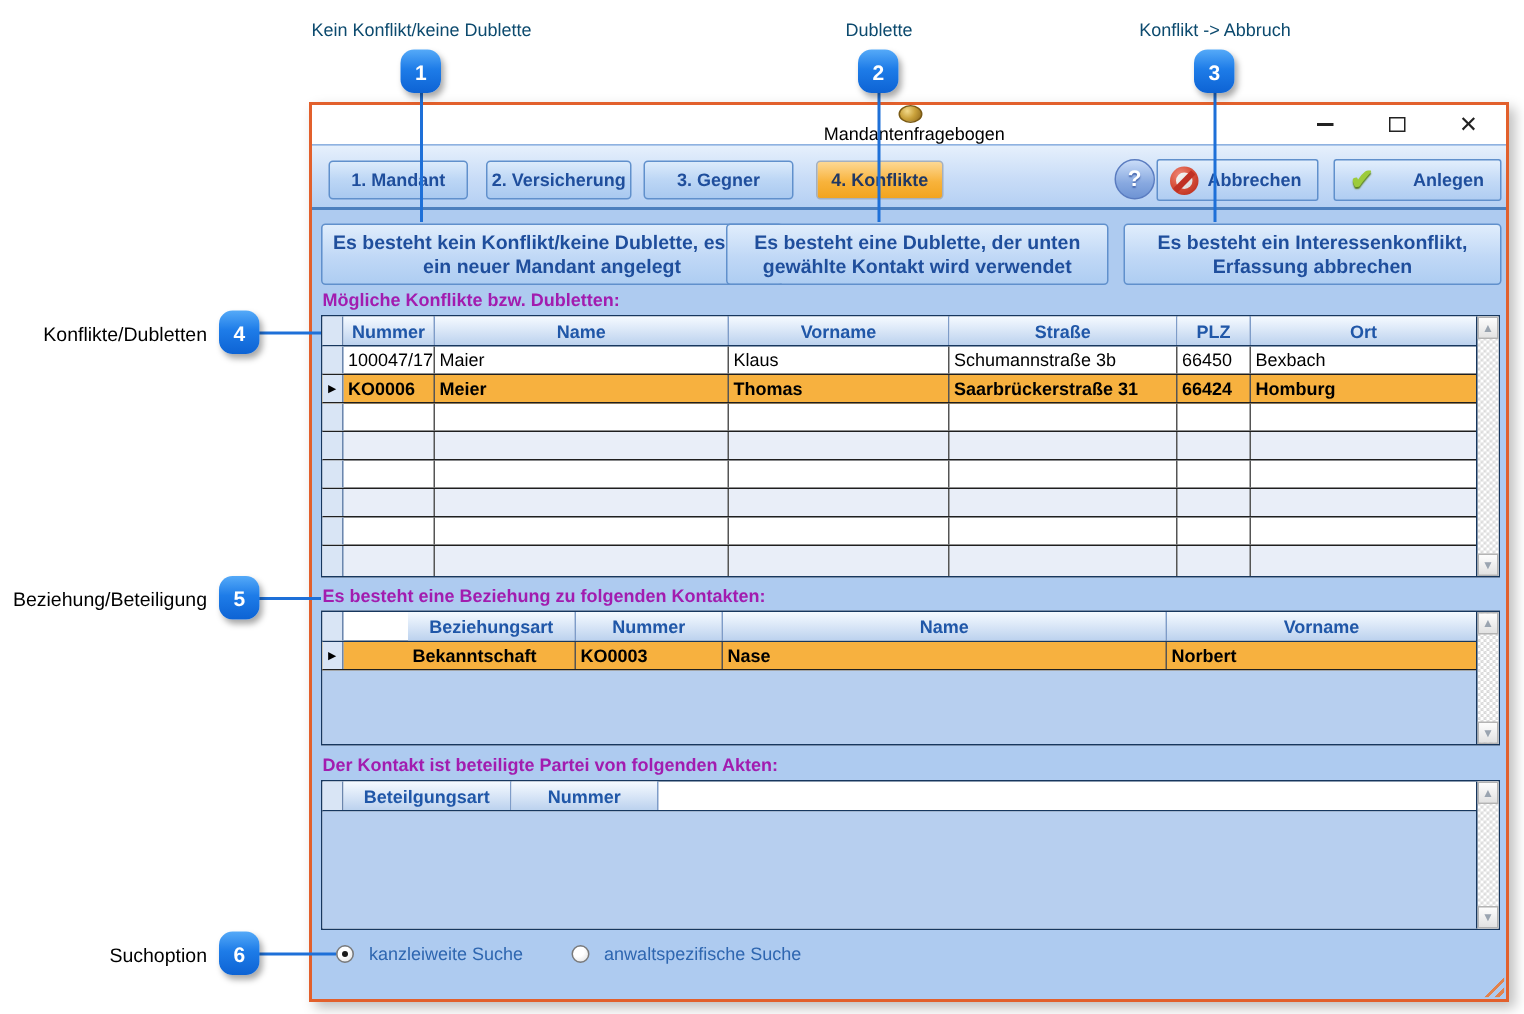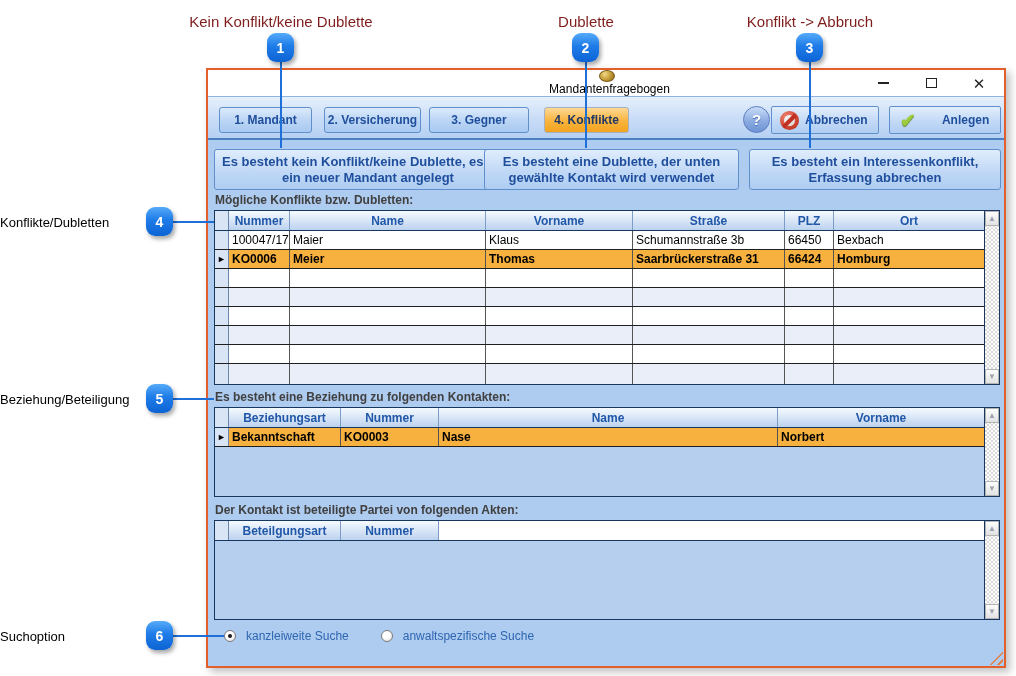--- a/index.html
+++ b/index.html
@@ -1,21 +1,21 @@
 <!DOCTYPE html>
 <html><head>
 <meta charset="utf-8">
 <style>
   * { margin:0; padding:0; box-sizing:border-box; }
   body { background:#fff; font-family:"Liberation Sans", sans-serif; }
   #canvas { position:relative; width:1016px; height:676px; background:#ffffff; overflow:hidden; }
 
   
-  .ann-text-top { position:absolute; width:300px; text-align:center; font-size:15px; color:#7f1d1d; }
-  .ann-text-left { position:absolute; width:138px; font-size:13px; color:#000; }
+  .ann-text-top { position:absolute; width:300px; text-align:center; font-size:12px; color:#0c4a6e; }
+  .ann-text-left { position:absolute; width:138px; text-align:right; font-size:13px; color:#000; }
   .balloon { position:absolute; width:27px; height:29px; border-radius:9px; z-index:30;
     background:linear-gradient(180deg,#55aaf8 0%,#1e7ce8 45%,#0d63d4 100%);
     color:#fff; font-weight:bold; font-size:14px; display:flex; align-items:center; justify-content:center;
     box-shadow:2px 3px 4px rgba(0,0,0,0.35); }
   .vline { position:absolute; width:2px; background:#1e70d8; z-index:25; }
   .hline { position:absolute; height:2px; background:#1e70d8; z-index:25; }
 
   
   #dialog { position:absolute; left:206px; top:68px; width:800px; height:600px;
     border:2px solid #e2602c; background:#aecbf0; box-shadow:4px 4px 8px rgba(0,0,0,0.25); z-index:1; }
@@ -52,21 +52,21 @@
     background:linear-gradient(135deg,#f8f8f8 0%,#d8d8d8 100%); }
   .no-icon::after { content:""; position:absolute; left:1px; right:1px; top:8px; height:4px;
     background:#c03124; transform:rotate(-45deg); }
   .check-icon { font-size:19px; color:#9ccb3b; text-shadow:0 1px 1px #567c18; margin:0 8px 0 10px; line-height:1; }
 
   .choice-btn { position:absolute; top:79px; height:41px; border:1px solid #6090cc; border-radius:3px;
     background:linear-gradient(180deg,#e0edfc 0%,#c0d8f6 55%,#aecdf2 100%);
     color:#1f4e9c; font-weight:bold; font-size:13px; line-height:16px; text-align:center;
     display:flex; align-items:center; justify-content:center; padding:2px 6px; }
 
-  .section-label { position:absolute; left:7px; font-size:12px; font-weight:bold; color:#404040; }
+  .section-label { position:absolute; left:7px; font-size:12px; font-weight:bold; color:#a21caf; }
 
   .grid { position:absolute; left:6px; width:786px; border:1px solid #17375e; background:#fff; }
   .grid-rows { margin-right:15px; height:100%; display:flex; flex-direction:column; }
   .grow { display:flex; height:19px; flex-shrink:0; border-bottom:1px solid #1f1f1f; }
   .ghead { display:flex; height:20px; flex-shrink:0; border-bottom:1px solid #17375e; }
   .hcell { background:linear-gradient(180deg,#f5faff 0%,#d6e4f6 55%,#bcd2ee 100%);
     border-right:1px solid #7e9cc8; color:#2057a8; font-weight:bold; font-size:12px;
     display:flex; align-items:center; justify-content:center; overflow:hidden; white-space:nowrap; }
   .cell { border-right:1px solid #555; font-size:12px; color:#000; padding:1px 3px; line-height:16px;
     overflow:hidden; white-space:nowrap; }
@@ -82,21 +82,21 @@
     background-image:linear-gradient(45deg,#d9d9d9 25%,transparent 25%,transparent 75%,#d9d9d9 75%),
       linear-gradient(45deg,#d9d9d9 25%,transparent 25%,transparent 75%,#d9d9d9 75%);
     background-size:4px 4px; background-position:0 0,2px 2px; }
   .sbtn { height:15px; flex-shrink:0; background:linear-gradient(180deg,#fdfdfd,#e2e2e2);
     border:1px solid #b4b4b4; color:#9aa4b0; font-size:8px; display:flex; align-items:center; justify-content:center; }
   .strack { flex:1; }
 
   
   .t1-sel{width:14px;} .t1-c0{width:61px;} .t1-c1{width:196px;} .t1-c2{width:147px;}
   .t1-c3{width:152px;} .t1-c4{width:49px;} .t1-c5{flex:1; border-right:none;}
-  .t2-sel{width:14px;} .t2-c0{width:112px;} .t2-c1{width:98px;} .t2-c2{flex:1;} .t2-c3{width:206px; border-right:none;}
+  .t2-sel{width:14px;} .t2-c0{width:112px;margin-left:43px;} .t2-c1{width:98px;} .t2-c2{flex:1;} .t2-c3{width:206px; border-right:none;}
   .t3-sel{width:14px;} .t3-c0{width:112px;} .t3-c1{width:98px;} .t3-c2{flex:1; border-right:none;}
 
   .radio-row { position:absolute; left:16px; top:557px; height:18px; display:flex; align-items:center; gap:10px; }
   .radio { width:12px; height:12px; border-radius:50%; border:1px solid #7a7a7a;
     background:radial-gradient(circle at 35% 30%, #ffffff 40%, #dcdcdc 100%); position:relative; flex-shrink:0; }
   .radio.on::after { content:""; position:absolute; left:3px; top:3px; width:4px; height:4px; border-radius:50%; background:#1a1a1a; }
   .radio-label { font-size:12px; color:#2e66b0; margin-right:22px; }
 
   .resize-grip { position:absolute; right:1px; bottom:1px; width:14px; height:14px;
     background:repeating-linear-gradient(135deg,#e2824c 0 2px,transparent 2px 5px);

